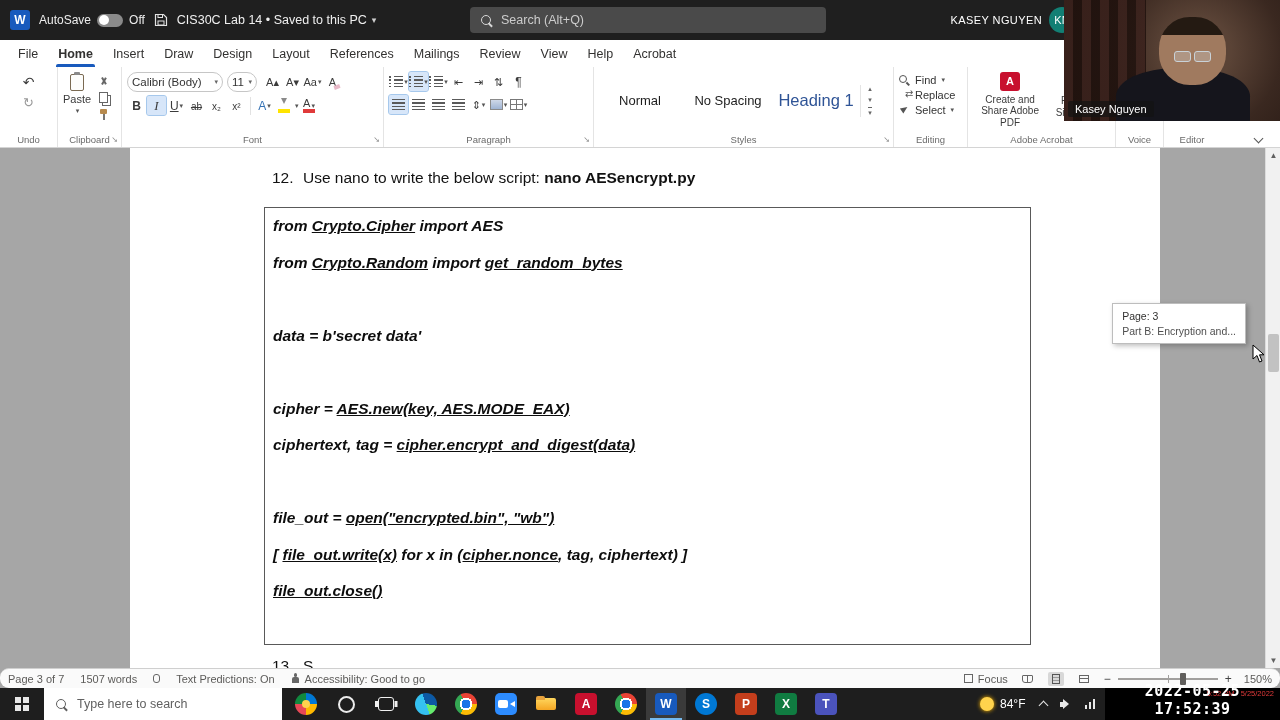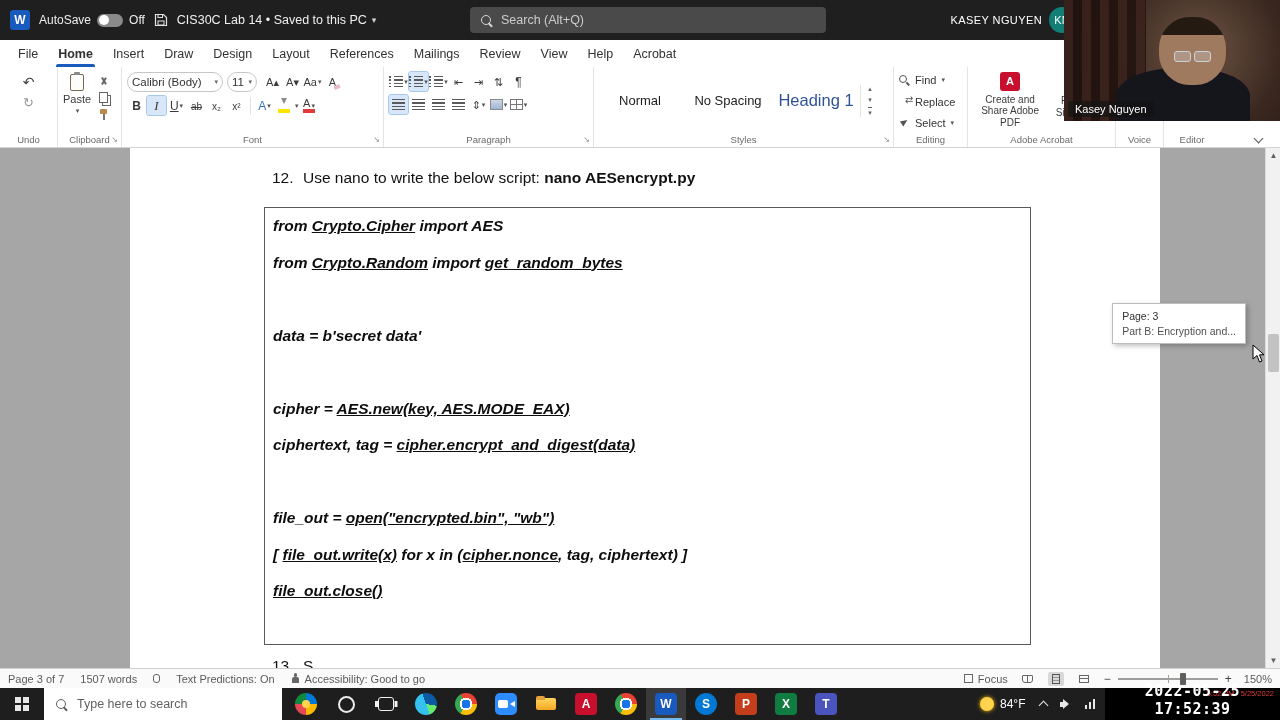--- a/index.html
+++ b/index.html
@@ -111,21 +111,21 @@
   .style-item { border:none; background:none; width:88px; height:46px; display:flex; align-items:center; justify-content:center; font-family:"Liberation Sans",sans-serif; }
   .style-item.s-0 span { font-size:13px; color:#1d1d1d; }
   .style-item.s-1 span { font-size:13px; color:#1d1d1d; }
   .style-item.s-2 span { font-size:16.5px; color:#2f5496; }
   .gal-arrows { width:16px; display:flex; flex-direction:column; gap:3px; align-items:center; border-left:1px solid #e4e4e4; padding-left:3px; }
   .gal-arrows span { font-size:7px; color:#666; }
   .gal-more { border-top:1px solid #666; padding-top:1px; }
 
   
   .g-edit { width:74px; }
-  .g-edit .g-body { display:flex; flex-direction:column; gap:3px; padding-top:4px;justify-content:space-between; }
+  .g-edit .g-body { display:flex; flex-direction:column; gap:3px; padding-top:4px; }
   .edit-row { display:flex; align-items:center; gap:4px; border:none; background:none; font-family:"Liberation Sans",sans-serif; font-size:11px; color:#333; padding:0; }
   .eicon { width:12px; height:11px; position:relative; display:inline-block; }
   .eicon.e-0::before { content:""; position:absolute; top:0; left:0; width:6px; height:6px; border:1.5px solid #555; border-radius:50%; }
   .eicon.e-0::after { content:""; position:absolute; left:7px; top:8px; width:4px; height:1.5px; background:#555; transform:rotate(45deg); }
   .eicon.e-1::before { content:"⇄"; font-size:10px; color:#555; position:absolute; top:-2px; }
   .eicon.e-2::before { content:""; position:absolute; top:1px; left:2px; width:0; height:0; border-left:7px solid #555; border-top:3.5px solid transparent; border-bottom:3.5px solid transparent; transform:rotate(-35deg); }
 
   
   .g-acro { width:148px; }
   .g-acro .g-body { display:flex; gap:2px; padding-top:2px; }
@@ -162,21 +162,21 @@
   .vscroll { position:absolute; right:0; top:0; width:15px; height:520px; background:#f1f1f1; border-left:1px solid #dcdcdc; }
   .vscroll .arr { position:absolute; left:0; width:15px; text-align:center; font-size:8px; color:#606060; }
   .arr.up { top:3px; } .arr.down { bottom:3px; }
   .vthumb { position:absolute; left:2px; top:186px; width:11px; height:38px; background:#c2c2c2; border-radius:2px; }
   .scroll-tooltip { position:absolute; right:34px; top:155px; background:#fff; border:1px solid #bdbdbd; box-shadow:2px 2px 5px rgba(0,0,0,.25); padding:5px 9px; font-size:10.5px; color:#323130; line-height:1.4; white-space:nowrap; }
   .scroll-tooltip .l2 { color:#4f4f4f; }
 
   .cursor-arrow { position:absolute; left:1252px; top:344px; z-index:80; }
 
   
-  .statusbar { position:absolute; top:668px; left:0; width:1280px; height:20px; background:#fafafa; border-top:1px solid #cfcfcf; display:flex; align-items:center; font-size:11px; color:#5c5b59; padding:0 8px; gap:16px; }
+  .statusbar { position:absolute; top:668px; left:0; width:1280px; height:20px; background:#fafafa; border-top:1px solid #cfcfcf; display:flex; align-items:center; font-size:11px; color:#5c5b59; padding:0 8px; gap:16px;border-radius:9px; }
   .sb-item { display:flex; align-items:center; gap:5px; white-space:nowrap; }
   .sb-right { margin-left:auto; display:flex; align-items:center; gap:12px;padding-left:32px; }
   .ic-sbmic { width:7px; height:9px; border:1.2px solid #666; border-radius:3px; position:relative; display:inline-block; }
   .ic-access { width:9px; height:11px; position:relative; display:inline-block; }
   .ic-access::before { content:""; position:absolute; top:0; left:3px; width:3.5px; height:3.5px; border-radius:50%; background:#666; }
   .ic-access::after { content:""; position:absolute; top:4px; left:1px; width:7px; height:6px; background:#666; border-radius:2px 2px 0 0; }
   .ic-focus { width:9px; height:9px; border:1.2px solid #666; display:inline-block; }
   .vw { width:16px; height:14px; border:none; display:flex; align-items:center; justify-content:center; background:none; }
   .vw span { display:block; }
   .vw-read span { width:11px; height:8px; border:1px solid #666; border-radius:1px 1px 3px 3px; background:linear-gradient(#666,#666) center/1px 100% no-repeat; }

